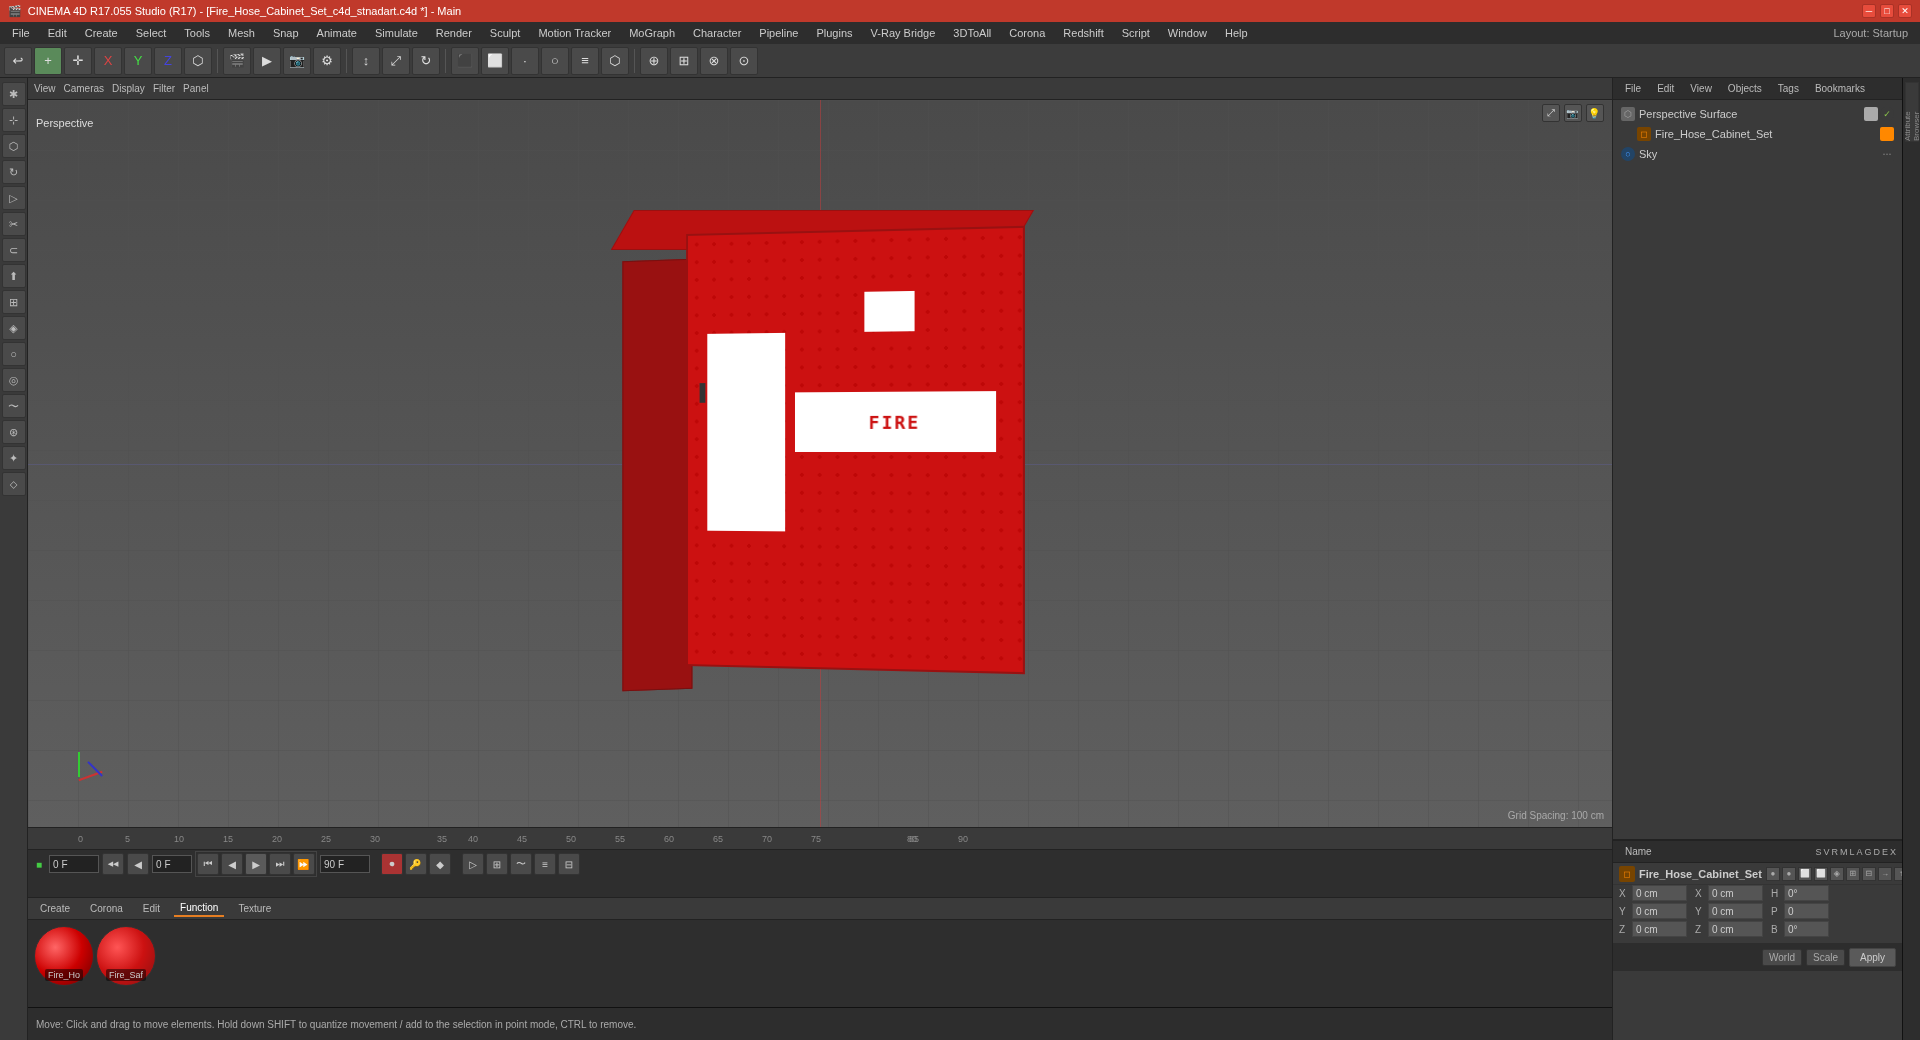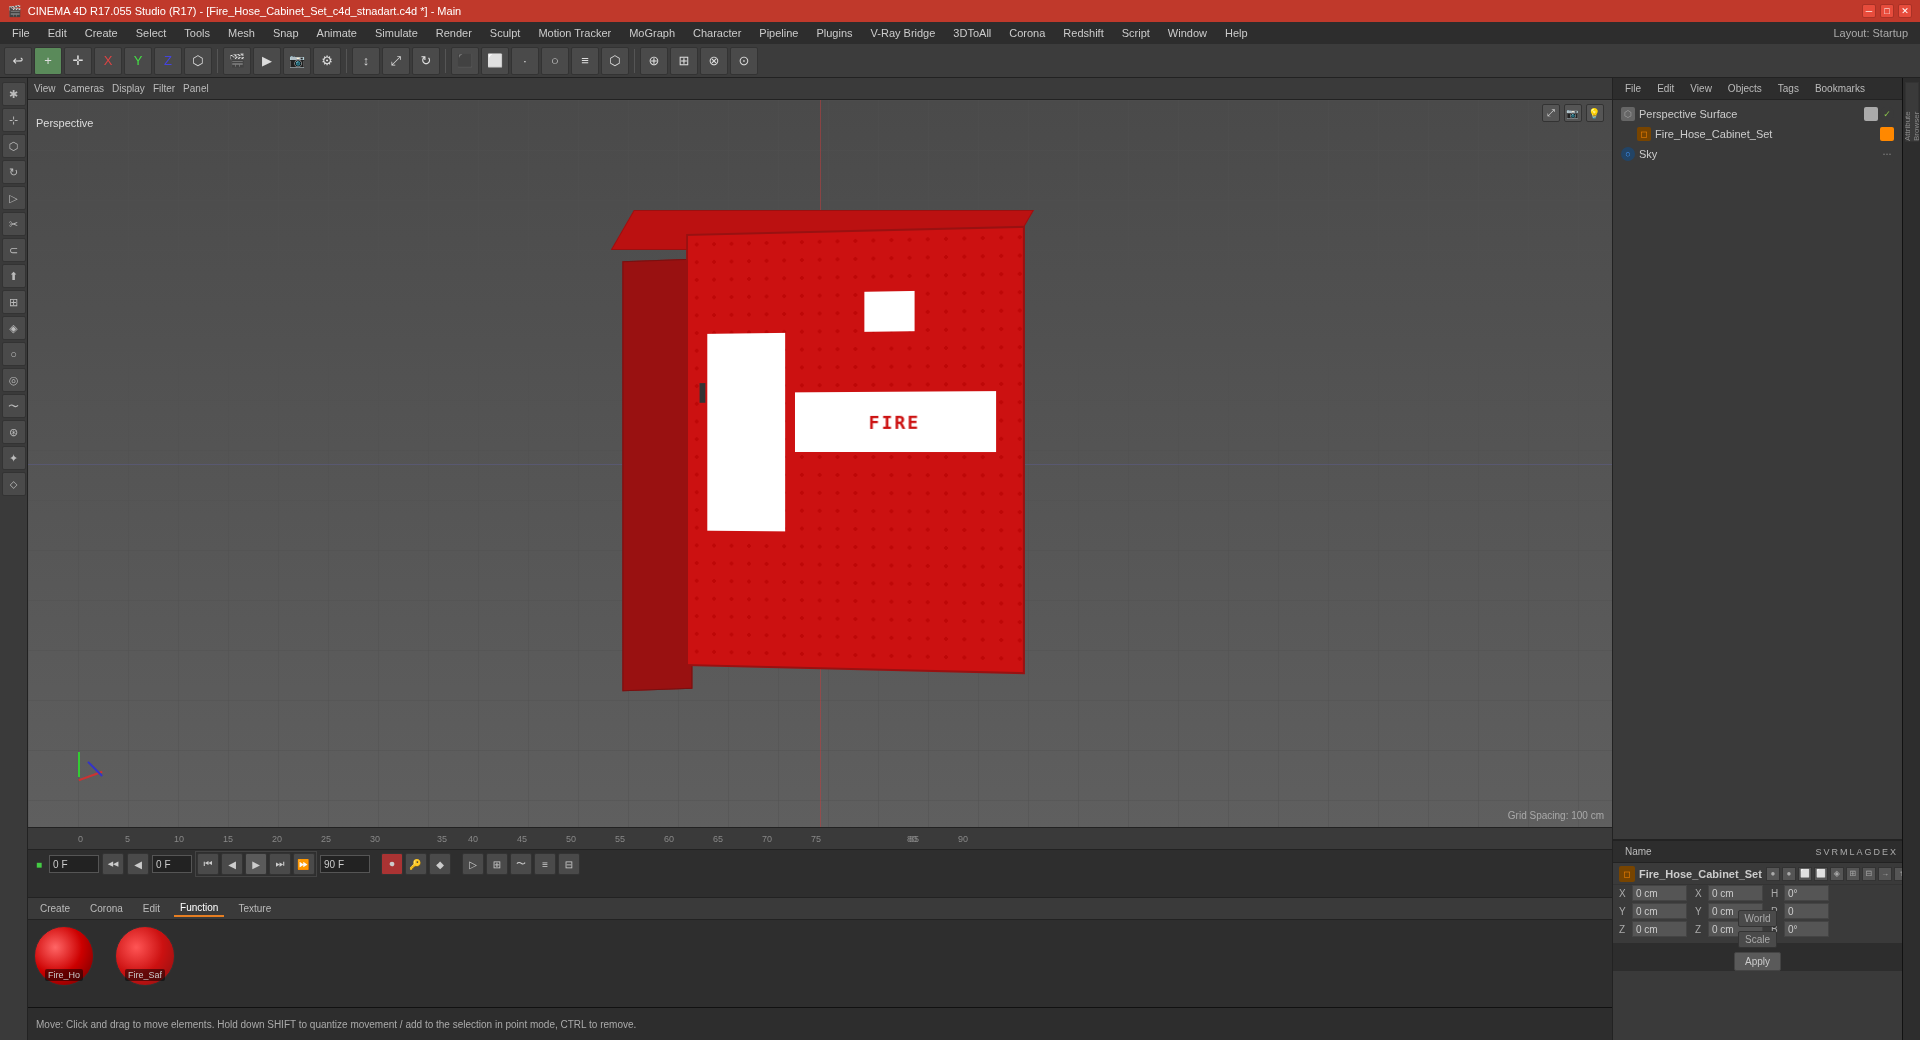--- a/index.html
+++ b/index.html
@@ -179,21 +179,21 @@
     
     #material-editor {
       height: 110px; background: #2e2e2e; border-top: 1px solid #222;
     }
     #mat-header {
       height: 22px; background: #3a3a3a; display: flex; align-items: center; gap: 8px; padding: 0 6px; border-bottom: 1px solid #222;
     }
     .mat-tab { font-size: 10px; color: #bbb; cursor: pointer; padding: 2px 6px; }
     .mat-tab.active { color: white; border-bottom: 2px solid #e67e22; }
     #mat-content {
-      display: flex; align-items: center; padding: 6px; gap: 21px;
+      display: flex; align-items: center; padding: 6px; gap: 2px;
     }
     .mat-ball {
       width: 60px; height: 60px; border-radius: 50%;
       background: radial-gradient(circle at 35% 35%, #ff6666, #cc0000, #660000);
       border: 1px solid #333; cursor: pointer; flex-shrink: 0;
       display: flex; align-items: flex-end; justify-content: center; padding-bottom: 4px;
     }
     .mat-label { font-size: 9px; color: #ccc; background: rgba(0,0,0,0.5); padding: 1px 3px; border-radius: 2px; }
 
     
@@ -238,21 +238,21 @@
     }
     .attr-tab { font-size: 10px; color: #bbb; cursor: pointer; padding: 2px 6px; }
     #attr-name-row {
       height: 22px; display: flex; align-items: center; padding: 0 6px; gap: 4px; background: #3a3a3a; border-bottom: 1px solid #333;
     }
     .attr-name-label { font-size: 11px; color: #ccc; font-weight: bold; }
     .attr-checks { display: flex; gap: 2px; margin-left: auto; }
     .attr-check { width: 14px; height: 14px; background: #555; border: 1px solid #333; font-size: 8px; color: #aaa; display: flex; align-items: center; justify-content: center; cursor: pointer; }
 
     #attr-footer {
-      height: 28px; background: #2d2d2d; display: flex; align-items: center; justify-content: flex-end; padding: 0 6px; gap: 4px; flex-direction: column;
+      height: 28px; background: #2d2d2d; display: flex; align-items: center; justify-content: flex-end; padding: 0 6px; gap: 4px;
     }
     .attr-footer-label { font-size: 10px; color: #aaa; cursor: pointer; padding: 2px 6px; background: #4a4a4a; border: 1px solid #333; border-radius: 2px; }
     .attr-apply-btn { font-size: 10px; color: #ccc; cursor: pointer; padding: 3px 10px; background: #5a5a5a; border: 1px solid #444; border-radius: 2px; }
 
     
     #right-strip {
       width: 18px; background: #2d2d2d; display: flex; flex-direction: column; align-items: center; padding-top: 4px; gap: 2px; border-left: 1px solid #111;
     }
     .rs-btn { width: 14px; height: 60px; background: #3a3a3a; border: 1px solid #333; cursor: pointer; display: flex; align-items: center; justify-content: center; }
     .rs-label { font-size: 8px; color: #888; writing-mode: vertical-rl; transform: rotate(180deg); }

